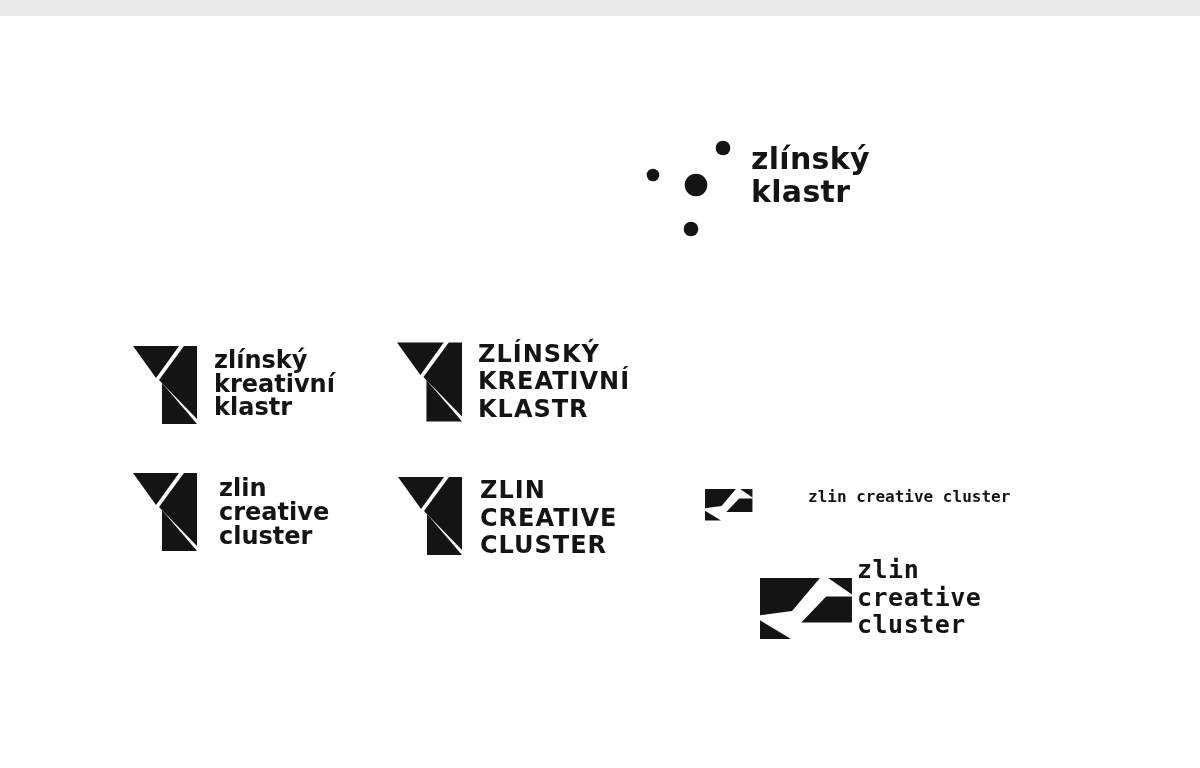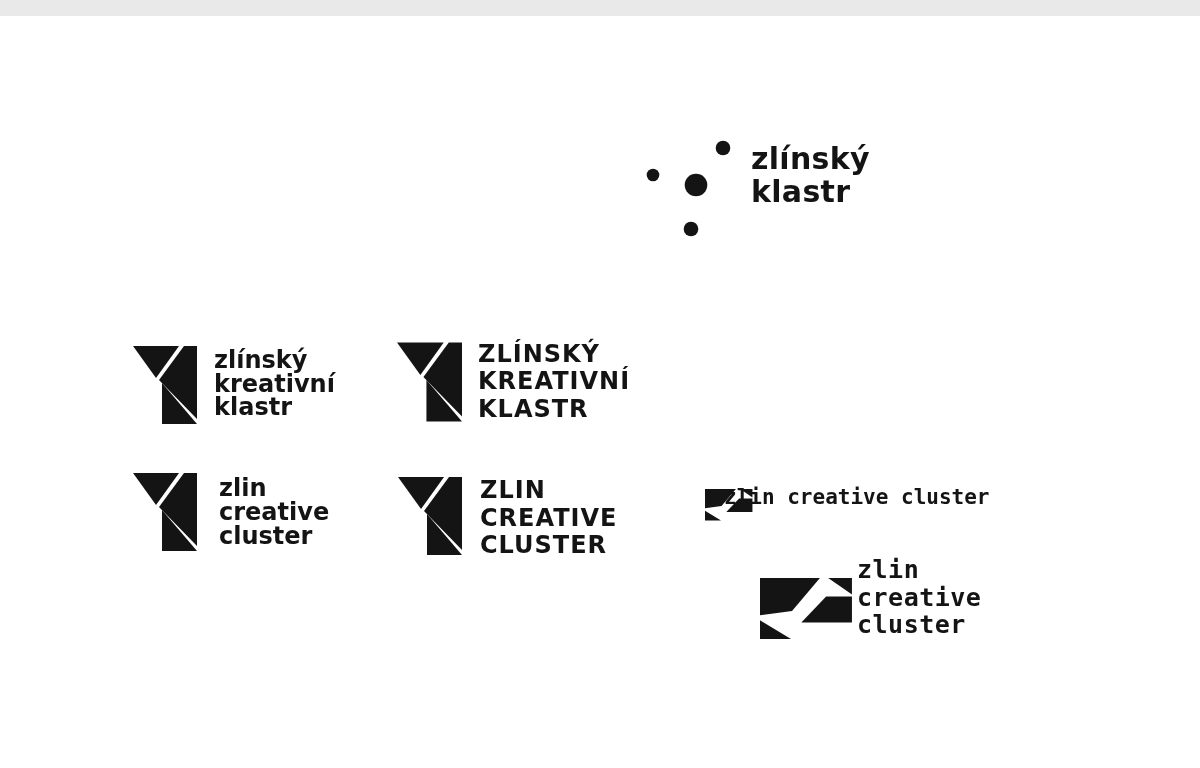--- a/index.html
+++ b/index.html
@@ -22,21 +22,21 @@
   .stencil{ font-weight:700; }
   .stencil.lower-cz{ left:214px; top:333px; font-size:24px; line-height:23.5px; }
   .stencil.upper-cz{ left:478px; top:325px; font-size:24px; line-height:27.3px; letter-spacing:1px; }
   .stencil.lower-en{ left:219px; top:461px; font-size:24px; line-height:23.8px; }
   .stencil.upper-en{ left:480px; top:461px; font-size:24px; line-height:27.5px; letter-spacing:1px; }
 
   
   .display{
     font-family:"DejaVu Sans Mono", monospace; font-weight:700;
   }
-  .display.inline{ left:724px; top:468px; font-size:21px; line-height:26px; letter-spacing:0;text-align:center; }
+  .display.inline{ left:808px; top:468px; font-size:16px; line-height:26px; letter-spacing:0;text-align:center; }
   .display.stacked{ left:857px; top:540px; font-size:25px; line-height:27.5px; letter-spacing:.5px; }
 
   .line{ white-space:pre; }
 </style>
 </head>
 <body>
 
 <div class="canvas" style="background: rgb(255, 255, 255);">
 
   <svg class="abs mark" style="left:644px; top:121px;" width="88" height="101" viewBox="0 0 88 101" aria-hidden="true">

